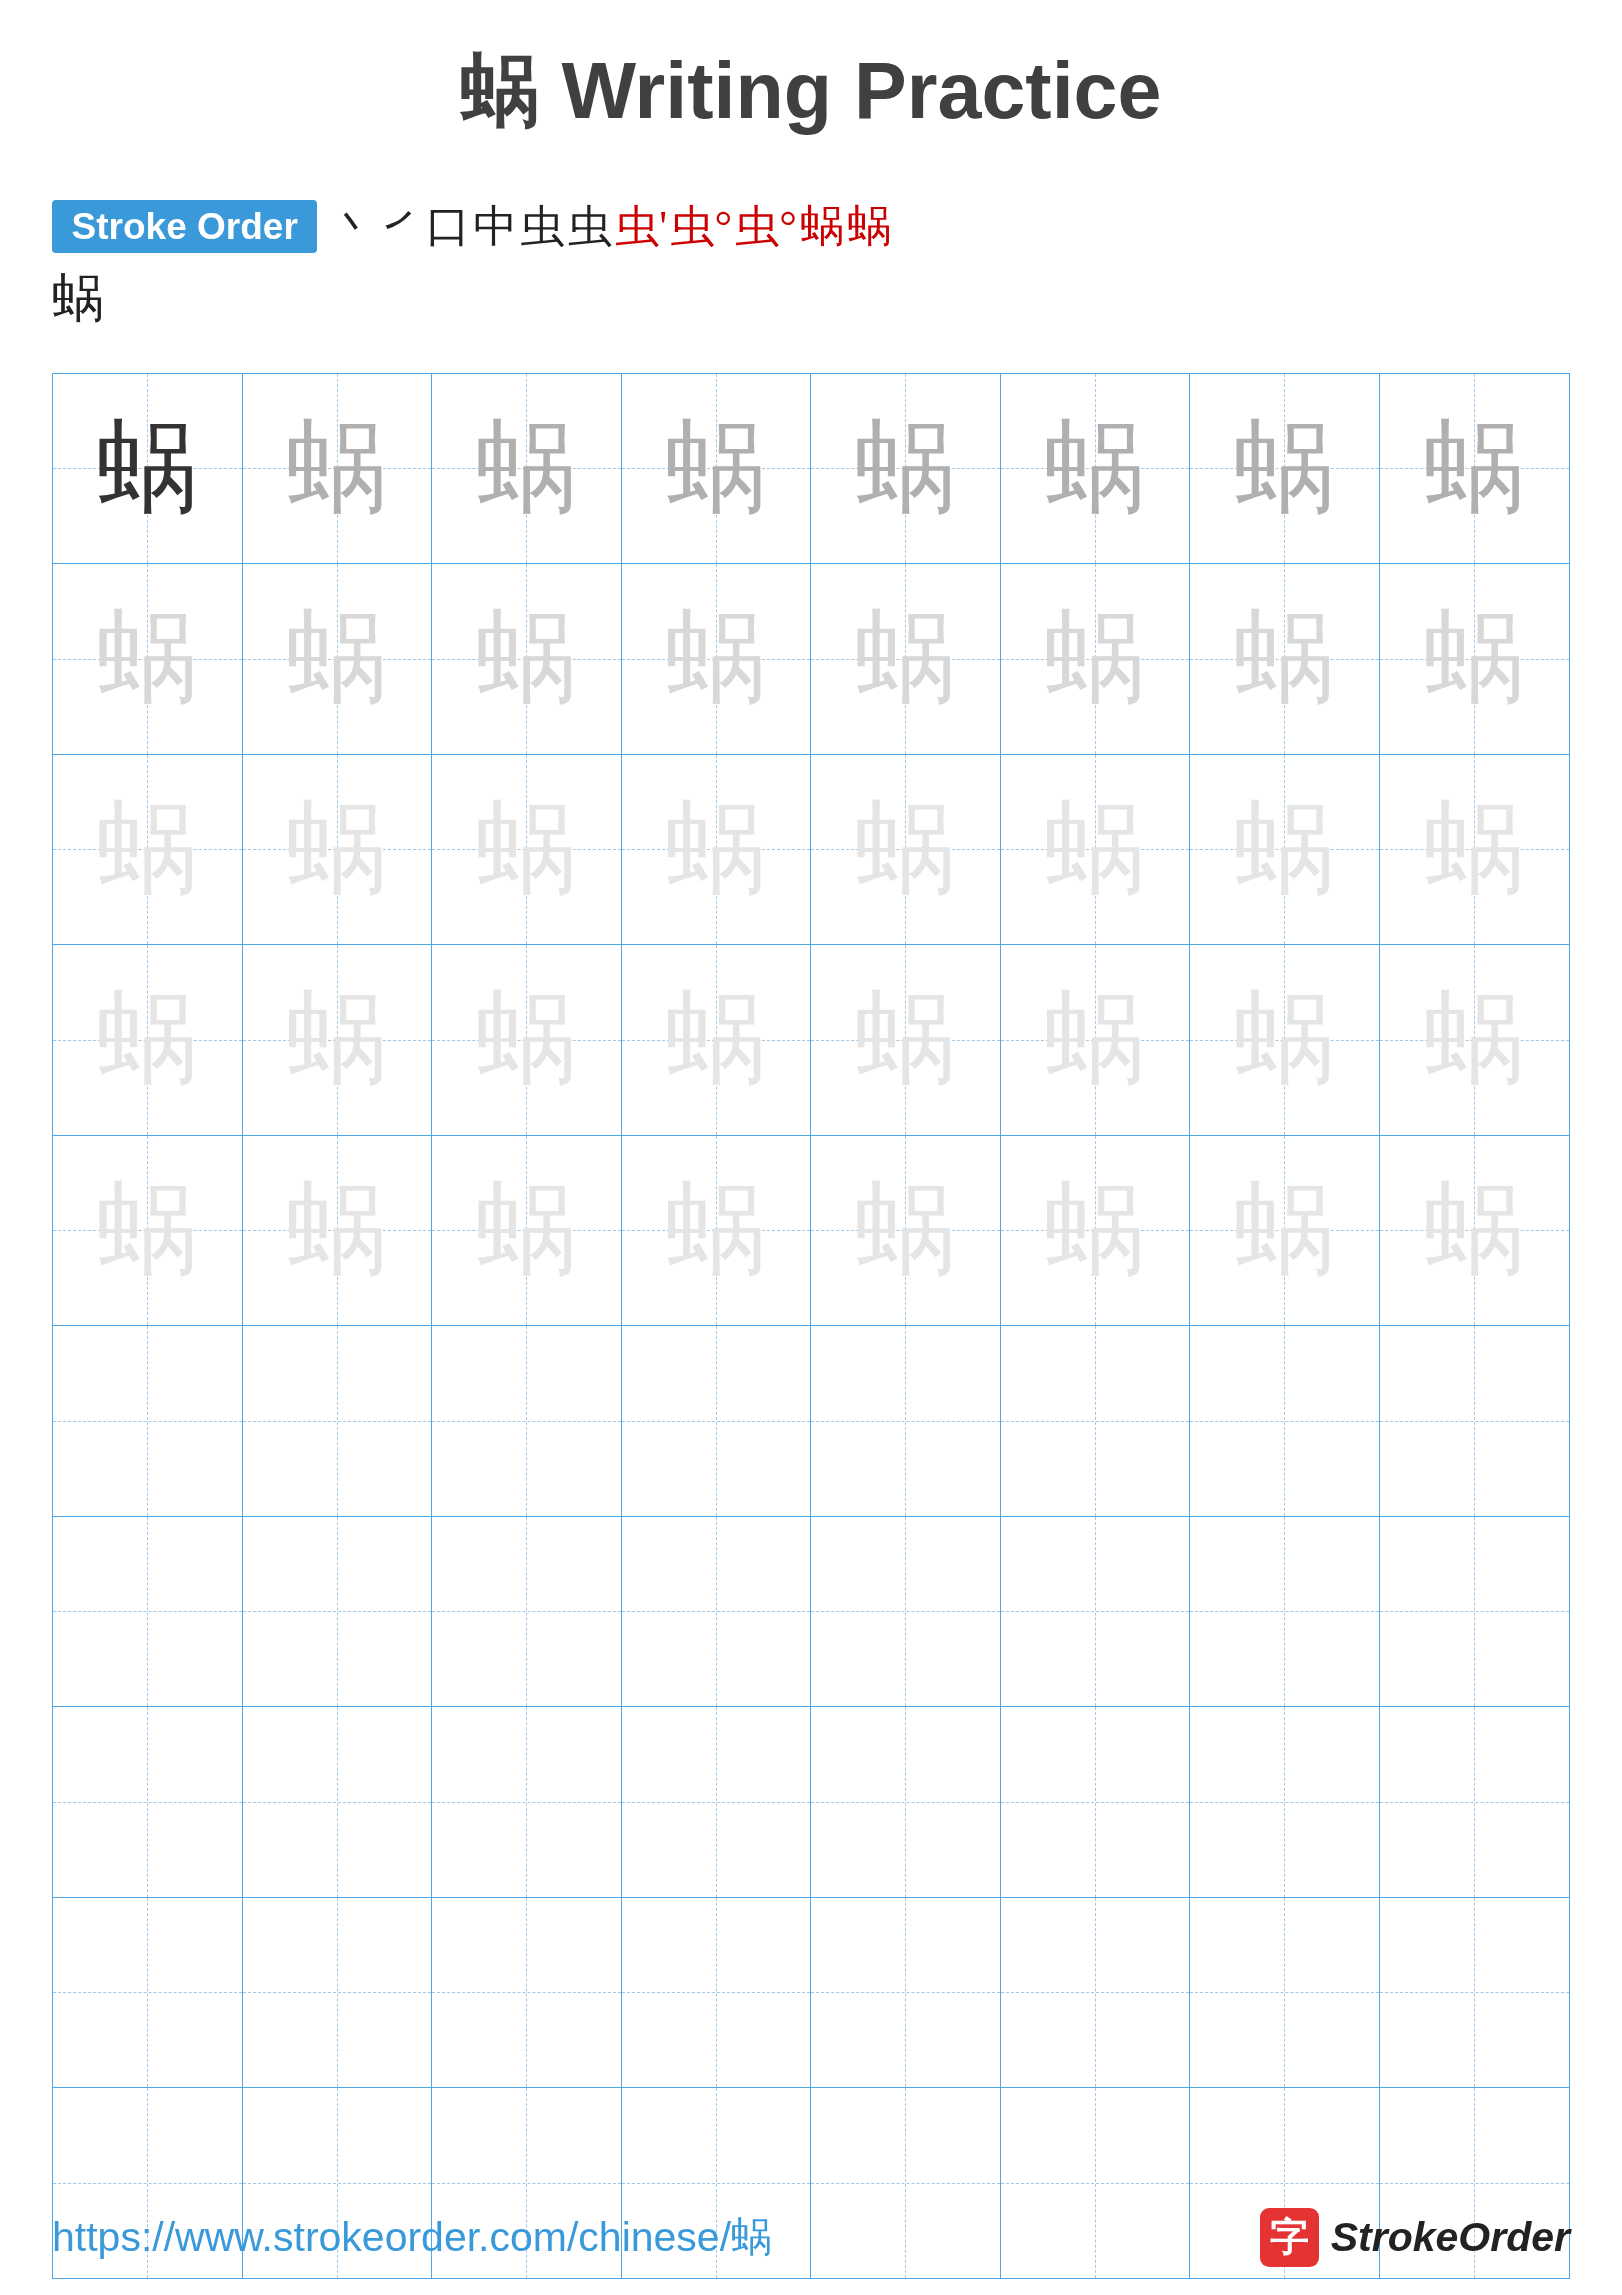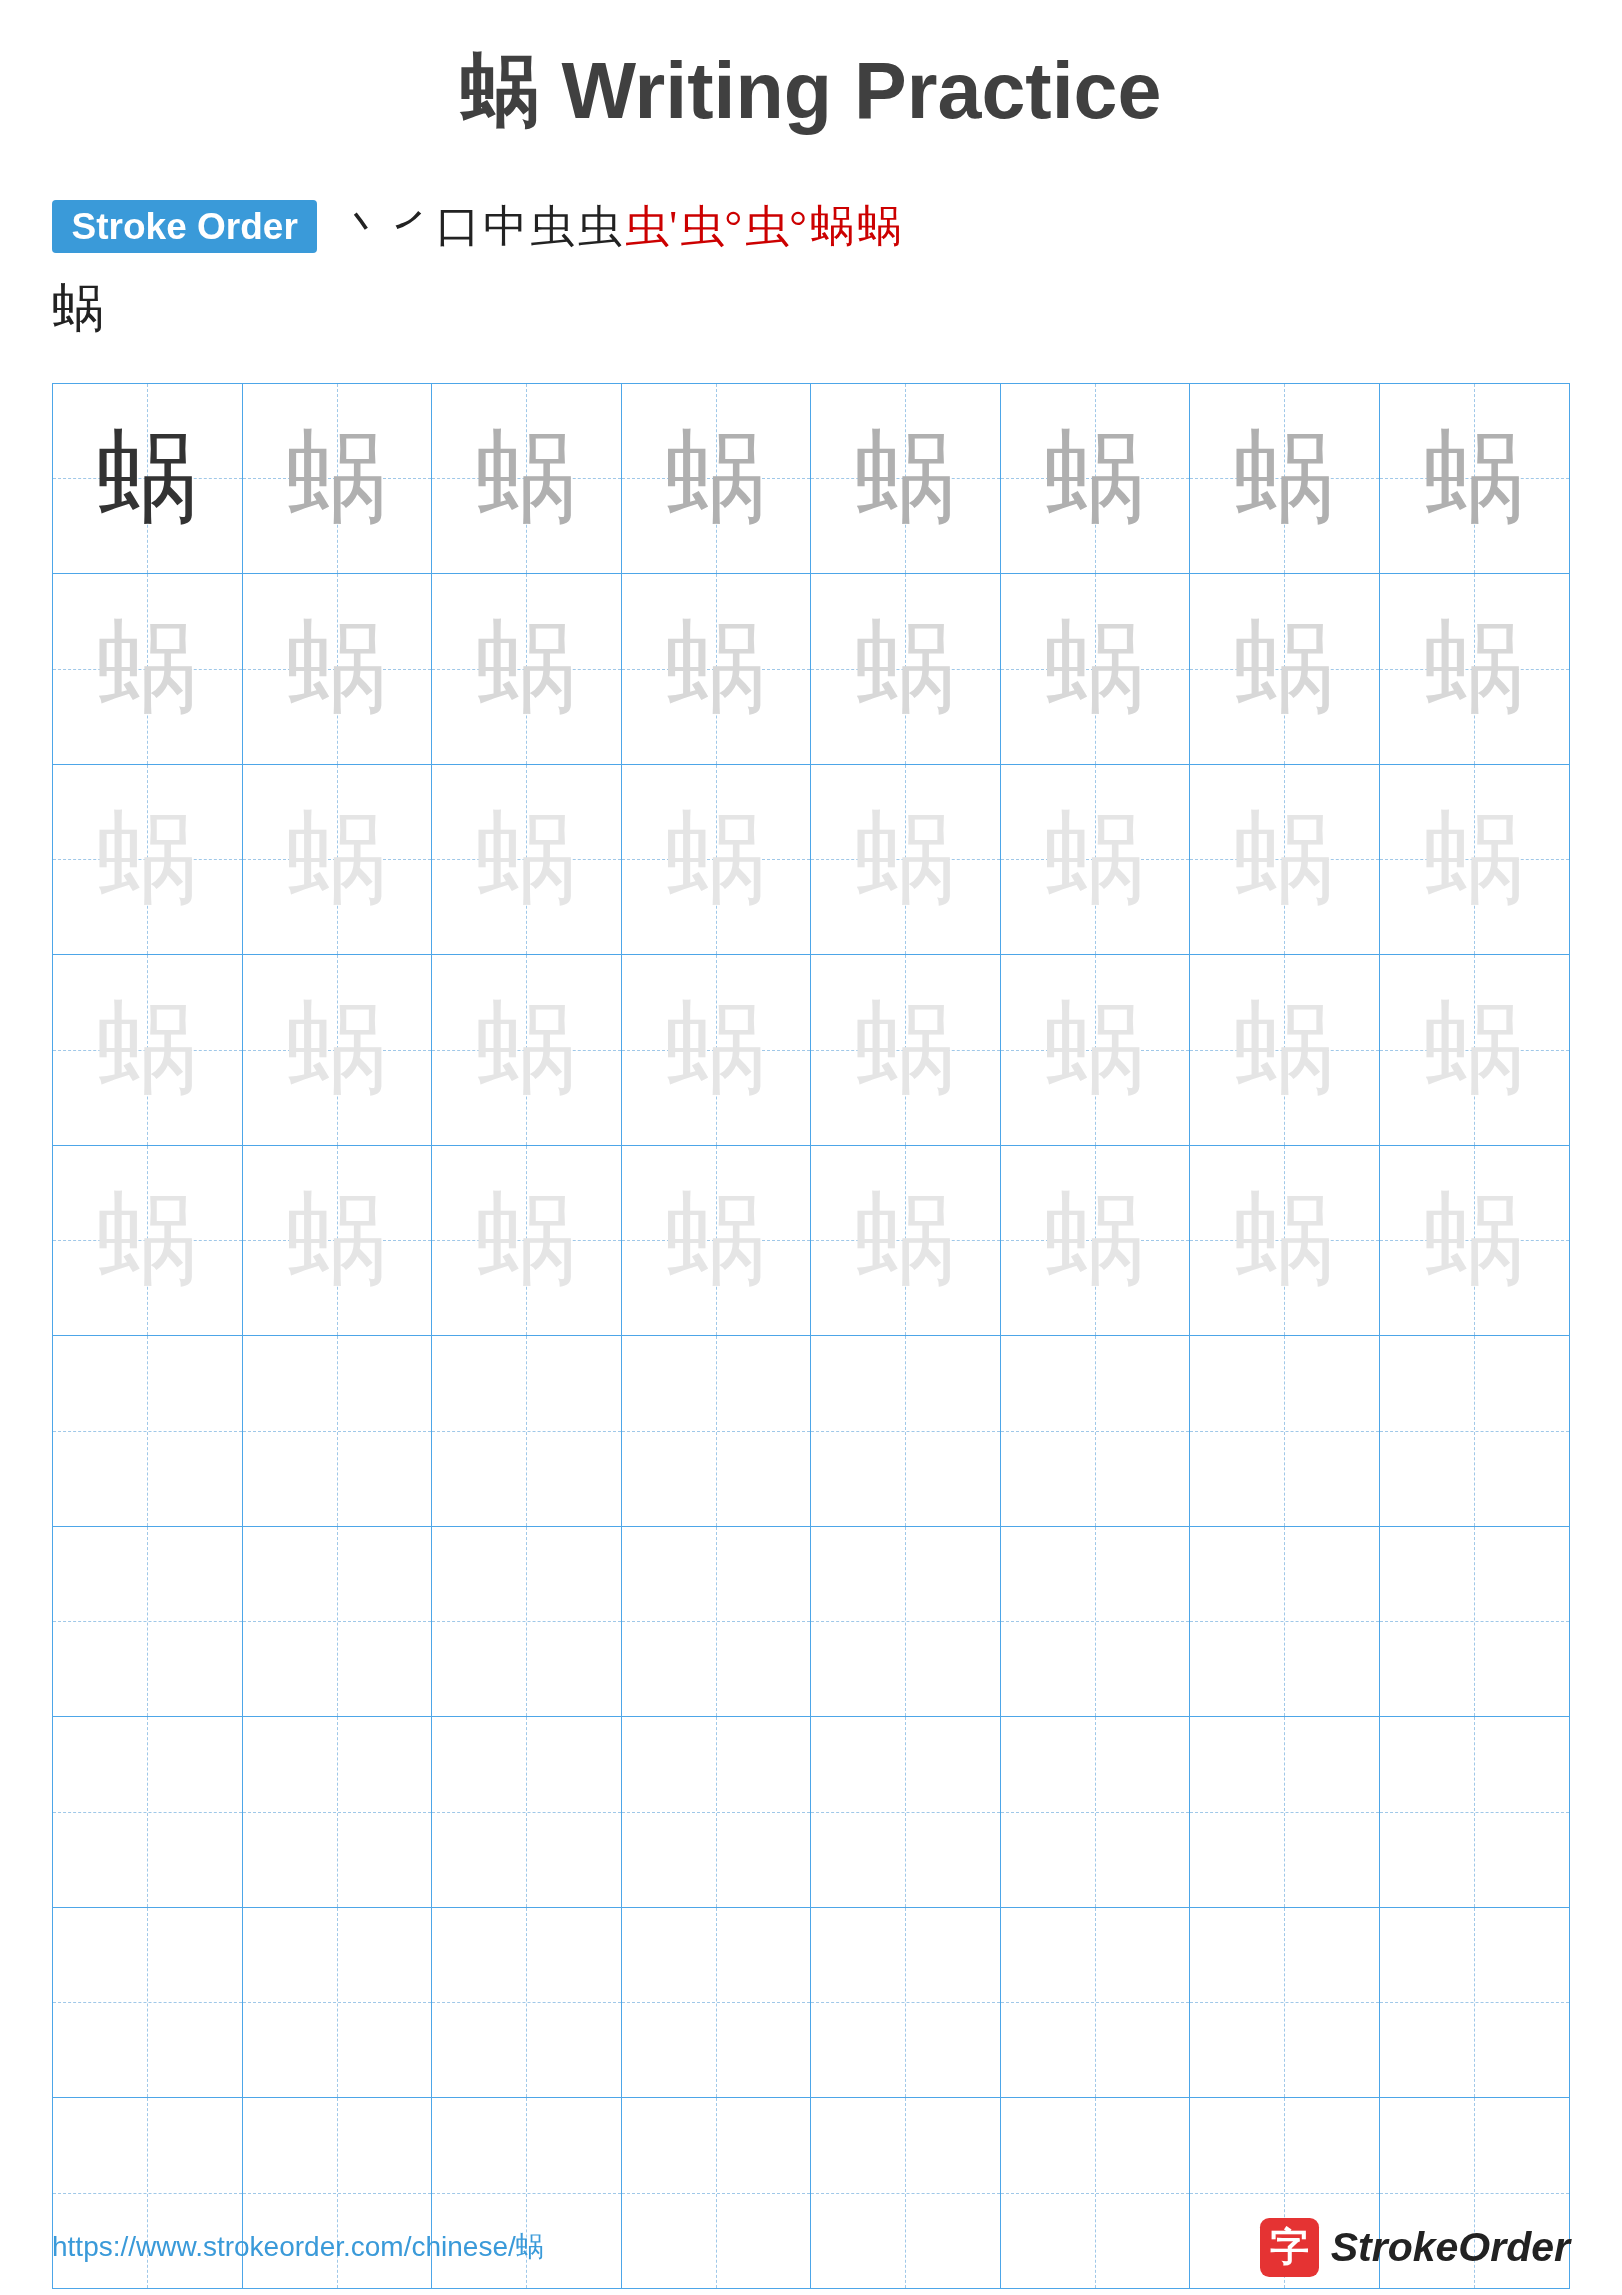--- a/index.html
+++ b/index.html
@@ -21,21 +21,21 @@
       margin-bottom: 52px;
       font-family: Arial, sans-serif;
     }
 
     .stroke-order-section {
       display: flex;
       align-items: center;
       flex-wrap: wrap;
       margin-bottom: 39px;
       font-size: 47px;
-      gap: 11px;
+      gap: 1px;
     }
 
     .stroke-order-badge {
       background: #3a9ad9;
       color: #fff;
       padding: 5.2px 19.6px;
       border-radius: 3.9px;
       font-size: 37px;
       font-family: Arial, sans-serif;
       font-weight: bold;
@@ -156,21 +156,21 @@
       bottom: 52px;
       left: 52px;
       right: 52px;
       display: flex;
       align-items: center;
       justify-content: space-between;
     }
 
     .footer-url {
       color: #3a9ad9;
-      font-size: 28px;
+      font-size: 41px;
       font-family: Arial, sans-serif;
     }
 
     .footer-brand {
       display: flex;
       align-items: center;
       gap: 11.8px;
     }
 
     .brand-icon {

